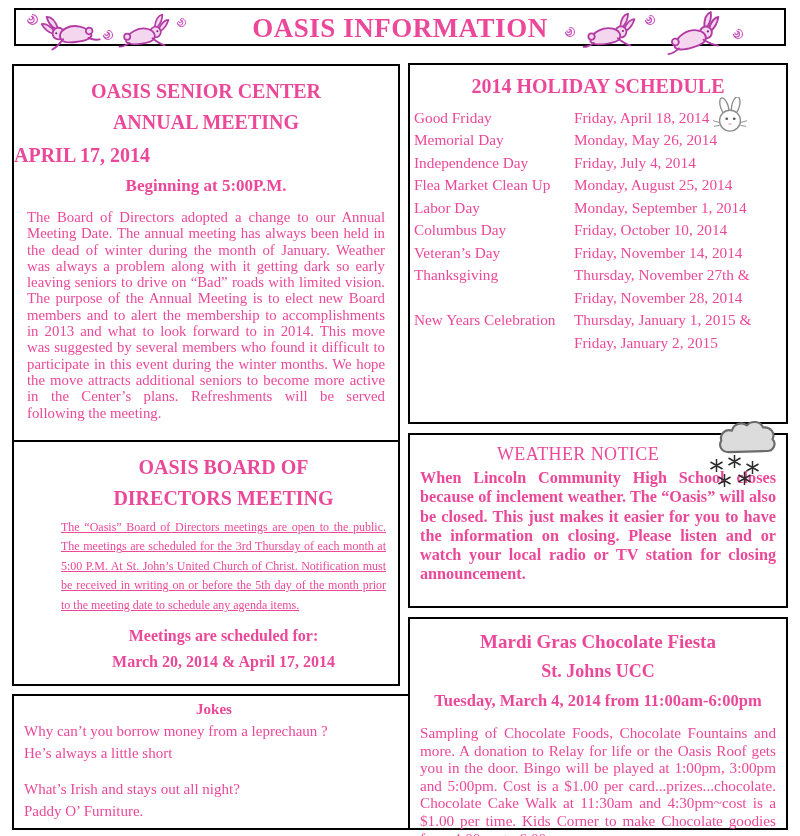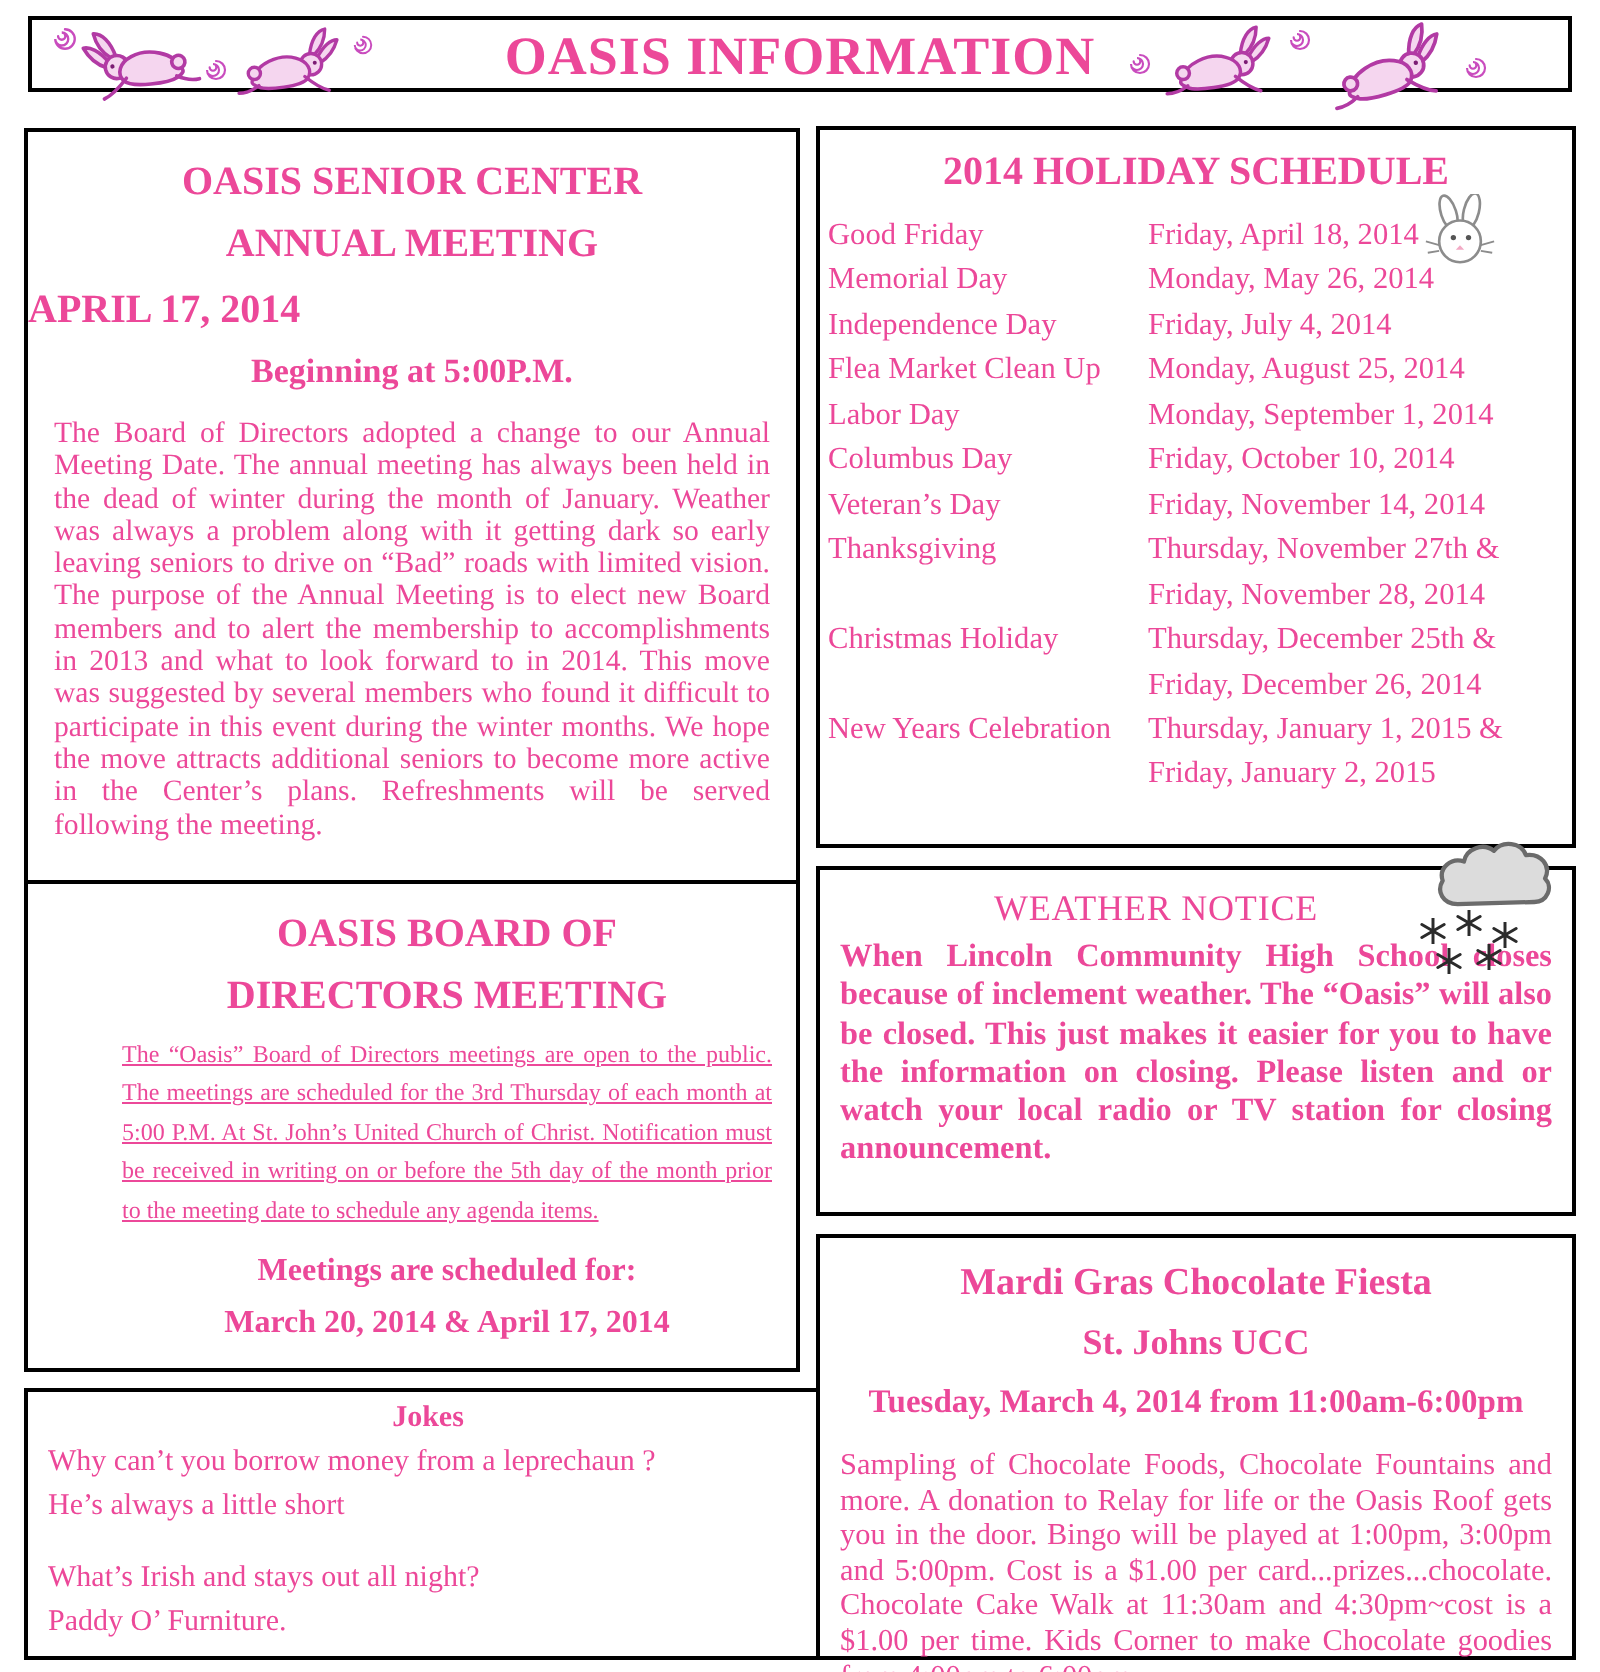--- a/index.html
+++ b/index.html
@@ -250,28 +250,23 @@
   <div class="hrow">
     <span class="hname">Thanksgiving</span>
     <span class="hdate">Thursday, November 27th &amp;</span>
   </div>
 
   <div class="hrow">
     <span class="hname"></span>
     <span class="hdate">Friday, November 28, 2014</span>
   </div>
 
-  <div class="hrow">
-    <span class="hname">Christmas Holiday</span>
-    <span class="hdate">Thursday, December 25th &amp;</span>
-  </div>
 
   <div class="hrow">
     <span class="hname"></span>
-    <span class="hdate">Friday, December 26, 2014</span>
   </div>
 
   <div class="hrow">
     <span class="hname">New Years Celebration</span>
     <span class="hdate">Thursday, January 1, 2015 &amp;</span>
   </div>
 
   <div class="hrow">
     <span class="hname"></span>
     <span class="hdate">Friday, January 2, 2015</span>

